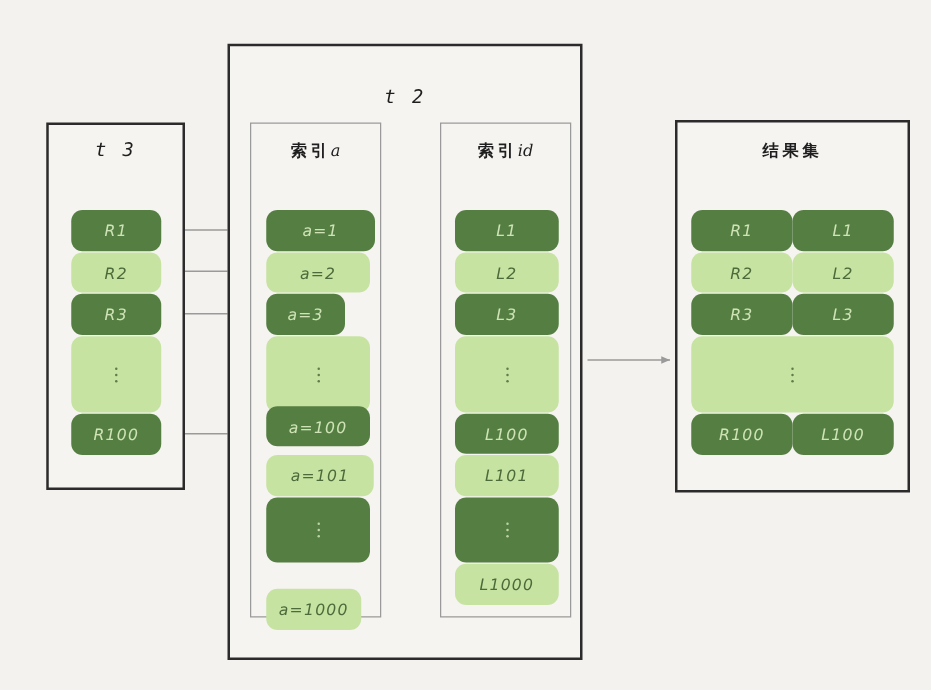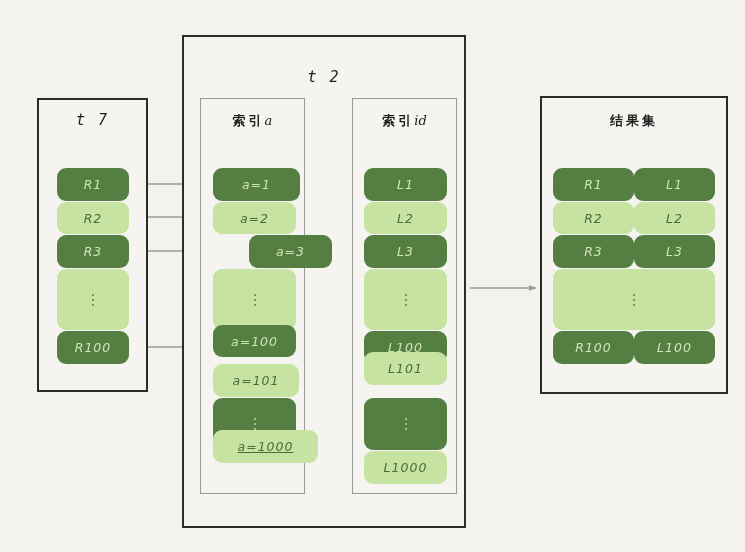--- a/index.html
+++ b/index.html
@@ -142,21 +142,21 @@
       <path d="M296,251 L356,251"></path>
       <path d="M296,347 L356,347"></path>
       <path d="M296,380 L356,380"></path>
       <path d="M296,467 L356,467"></path>
 
       <path d="M470,288 L536,288"></path>
     </g>
   </svg>
 
   <div class="outer-box" style="left:37px; top:98px; width:111px; height:294px;">
-    <div class="box-title title-latin" style="top:11px;">t 7</div>
+    <div class="box-title title-latin" style="top:11px;">t 3</div>
   </div>
   <div id="t1-cells">
       <div class="cell dark" style="left: 57px; width: 72px; top: 168px; height: 33px;">
         <span>R1</span>
       </div>
       <div class="cell light" style="left: 57px; width: 72px; top: 202px; height: 32px;">
         <span>R2</span>
       </div>
       <div class="cell dark" style="left: 57px; width: 72px; top: 235px; height: 33px;">
         <span>R3</span>
@@ -182,21 +182,21 @@
       <span>索引</span><span class="suffix">a</span>
     </div>
   </div>
   <div id="idx-a-cells">
       <div class="cell dark" style="left: 213px; width: 87px; top: 168px; height: 33px;">
         <span>a=1</span>
       </div>
       <div class="cell light" style="left: 213px; width: 83px; top: 202px; height: 32px;">
         <span>a=2</span>
       </div>
-      <div class="cell dark" style="left: 213px; width: 83px; top: 235px; height: 33px; margin-left: 36px;">
+      <div class="cell dark" style="left: 213px; width: 63px; top: 235px; height: 33px;">
         <span>a=3</span>
       </div>
       <div class="cell light" style="left: 213px; width: 83px; top: 269px; height: 61px;">
         <span class="dots">
           <i></i>
           <i></i>
           <i></i>
         </span>
       </div>
       <div class="cell dark" style="left: 213px; width: 83px; top: 325px; height: 32px;">
@@ -205,21 +205,21 @@
       <div class="cell light" style="left: 213px; width: 86px; top: 364px; height: 33px; align-items: center;">
         <span>a=101</span>
       </div>
       <div class="cell dark" style="left: 213px; width: 83px; top: 398px; height: 52px;">
         <span class="dots">
           <i></i>
           <i></i>
           <i></i>
         </span>
       </div>
-      <div class="cell light" style="left: 213px; width: 105px; top: 430px; height: 33px; text-decoration: underline;">
+      <div class="cell light" style="left: 213px; width: 76px; top: 471px; height: 33px;">
         <span>a=1000</span>
       </div>
     </div>
 
   <div class="inner-box" style="left:352px; top:98px; width:105px; height:396px;">
     <div class="box-title title-cjk" style="top:13px;">
       <span>索引</span><span class="suffix">id</span>
     </div>
   </div>
   <div id="idx-id-cells">
@@ -235,21 +235,21 @@
       <div class="cell light" style="left: 364px; width: 83px; top: 269px; height: 61px;">
         <span class="dots">
           <i></i>
           <i></i>
           <i></i>
         </span>
       </div>
       <div class="cell dark" style="left: 364px; width: 83px; top: 331px; height: 32px;">
         <span>L100</span>
       </div>
-      <div class="cell light" style="left: 364px; width: 83px; top: 352px; height: 33px;">
+      <div class="cell light" style="left: 364px; width: 83px; top: 364px; height: 33px;">
         <span>L101</span>
       </div>
       <div class="cell dark" style="left: 364px; width: 83px; top: 398px; height: 52px;">
         <span class="dots">
           <i></i>
           <i></i>
           <i></i>
         </span>
       </div>
       <div class="cell light" style="left: 364px; width: 83px; top: 451px; height: 33px;">

